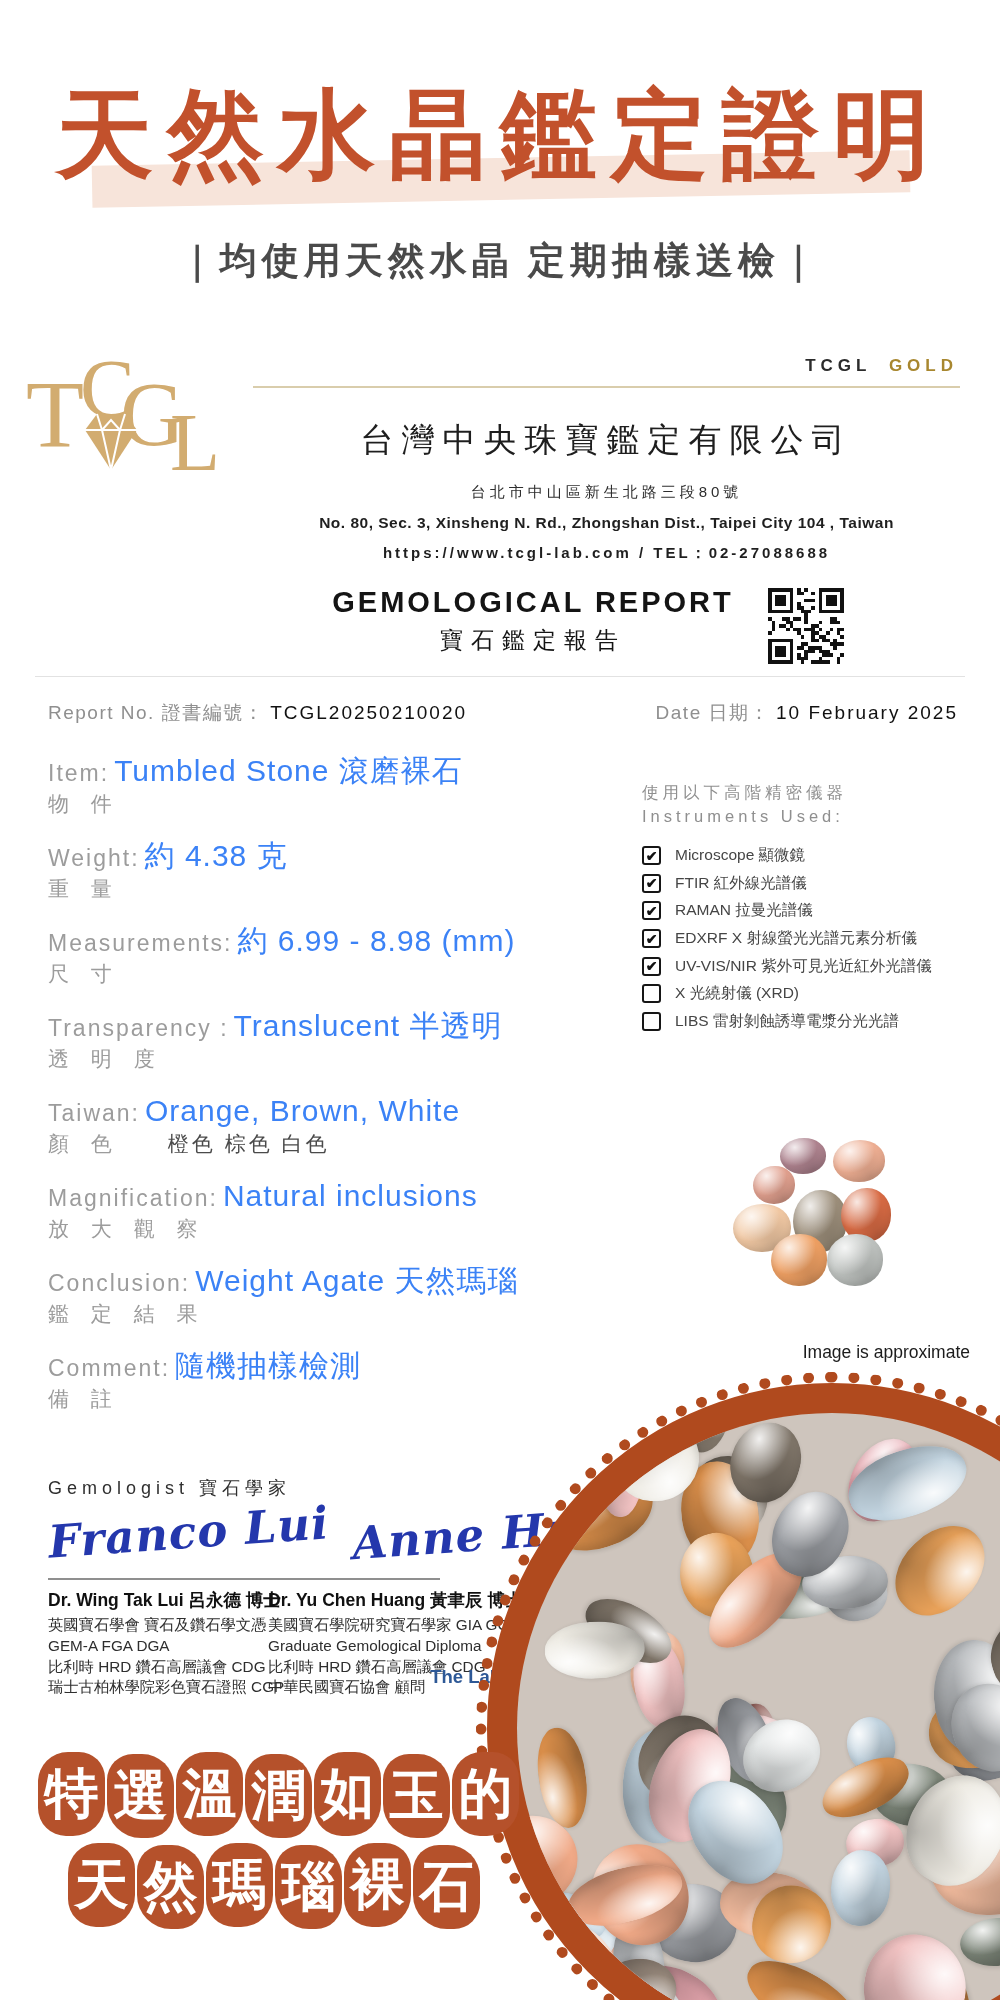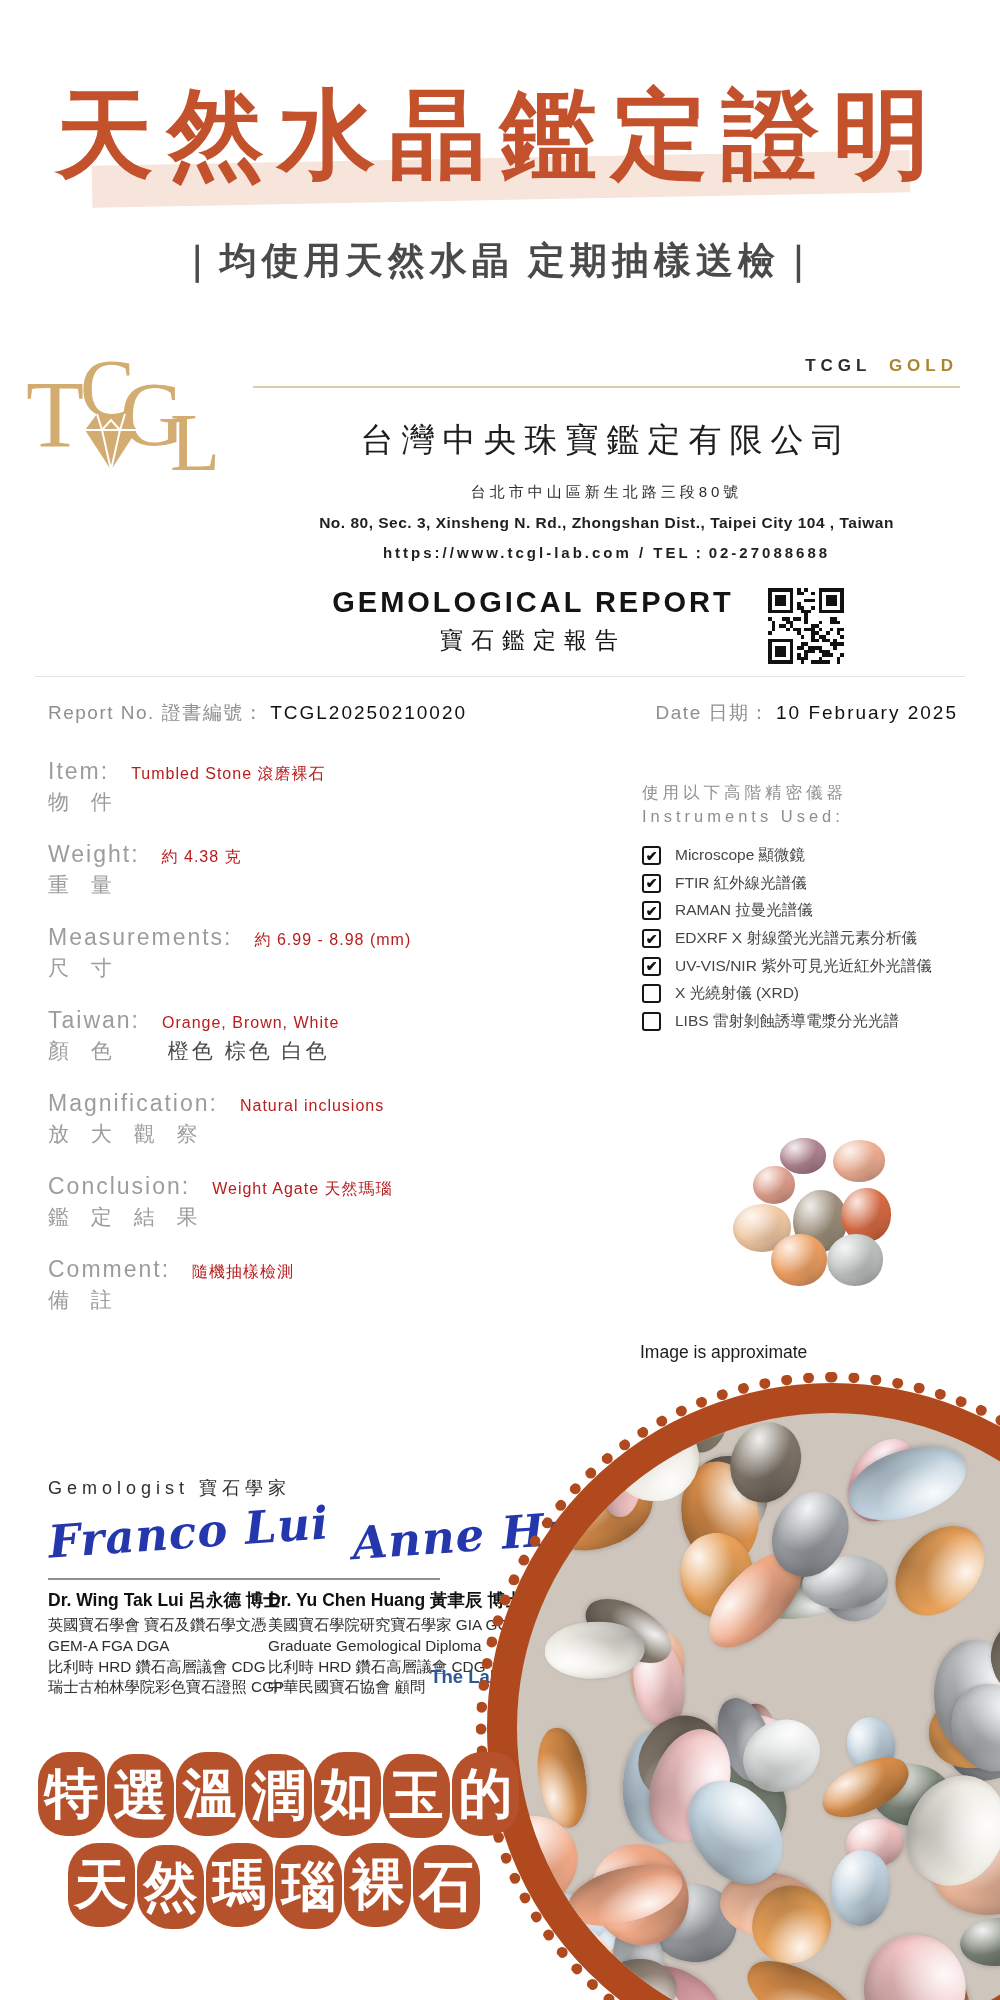--- a/index.html
+++ b/index.html
@@ -47,38 +47,38 @@
   
   .meta{position:absolute;left:48px;top:700px;width:910px;display:flex;justify-content:space-between;
         font-size:19px;letter-spacing:1.5px;}
   .meta .lab{color:#8F8F8F;} .meta .val{color:#111;margin-left:6px;letter-spacing:2px;}
 
   
   .fields{position:absolute;left:48px;top:756px;width:572px;}
   .field{margin-bottom:24px;}
   .fline{line-height:30px;white-space:nowrap;}
   .flabel{color:#9C9C9C;font-size:23px;letter-spacing:2px;}
-  .fvalue{color:#b91c1c;font-size:16px;margin-left:22px;letter-spacing:1px;}
+  .fvalue{color:#3b82f6;font-size:30px;margin-left:5px;letter-spacing:1px;}
   .fsub{line-height:26px;color:#9C9C9C;font-size:21px;letter-spacing:8px;margin-top:0px;}
   .fsubval{color:#4A4A4A;letter-spacing:3px;margin-left:48px;}
 
   
   .instr{position:absolute;left:642px;top:780px;width:334px;}
   .ih{color:#8F8F8F;font-size:16.5px;letter-spacing:4px;line-height:24px;}
   .ilist{margin-top:14px;}
   .irow{display:flex;align-items:center;height:27.6px;}
   .cb{width:15px;height:15px;border:2px solid #161616;border-radius:3px;margin-right:14px;
       display:inline-flex;align-items:center;justify-content:center;
       font-size:14px;font-weight:bold;color:#111;flex:0 0 auto;line-height:1;}
   .ilabel{font-size:15.5px;color:#454545;white-space:nowrap;}
 
   
   .thumb{position:absolute;left:695px;top:1118px;width:210px;height:165px;}
   .stone{position:absolute;}
-  .caption{position:absolute;left:640px;top:1342px;width:330px;text-align:left;
+  .caption{position:absolute;left:640px;top:1342px;width:330px;text-align:right;
            font-size:17.5px;color:#1c1c1c;}
 
   
   .gem{position:absolute;left:48px;top:1476px;width:560px;}
   .gh{font-size:18px;color:#2F2F2F;letter-spacing:5px;}
   .sigs{margin-top:6px;height:70px;white-space:nowrap;}
   .sig{display:inline-block;font-family:"DejaVu Serif",serif;font-style:italic;font-weight:bold;
        color:#2437AC;font-size:45px;transform:rotate(-4deg);letter-spacing:1px;}
   .sig+.sig{margin-left:18px;}
   .sig-line{width:392px;height:2px;background:#8F8F8F;margin-top:2px;}
@@ -285,20 +285,24 @@
       </div>
       <div class="field">
         <div class="fline"><span class="flabel">Weight:</span><span class="fvalue">約 4.38 克</span></div>
   <div class="fsub"><span>重 量</span></div>
       </div>
       <div class="field">
         <div class="fline"><span class="flabel">Measurements:</span><span class="fvalue">約 6.99 - 8.98 (mm)</span></div>
   <div class="fsub"><span>尺 寸</span></div>
       </div>
       <div class="field">
+        <div class="fline"><span class="flabel">Transparency :</span><span class="fvalue">Translucent 半透明</span></div>
+  <div class="fsub"><span>透 明 度</span></div>
+      </div>
+      <div class="field">
         <div class="fline"><span class="flabel">Taiwan:</span><span class="fvalue">Orange, Brown, White</span></div>
   <div class="fsub"><span>顏 色</span><span class="fsubval">橙色 棕色 白色</span></div>
       </div>
       <div class="field">
         <div class="fline"><span class="flabel">Magnification:</span><span class="fvalue">Natural inclusions</span></div>
   <div class="fsub"><span>放 大 觀 察</span></div>
       </div>
       <div class="field">
         <div class="fline"><span class="flabel">Conclusion:</span><span class="fvalue">Weight Agate 天然瑪瑙</span></div>
   <div class="fsub"><span>鑑 定 結 果</span></div>

